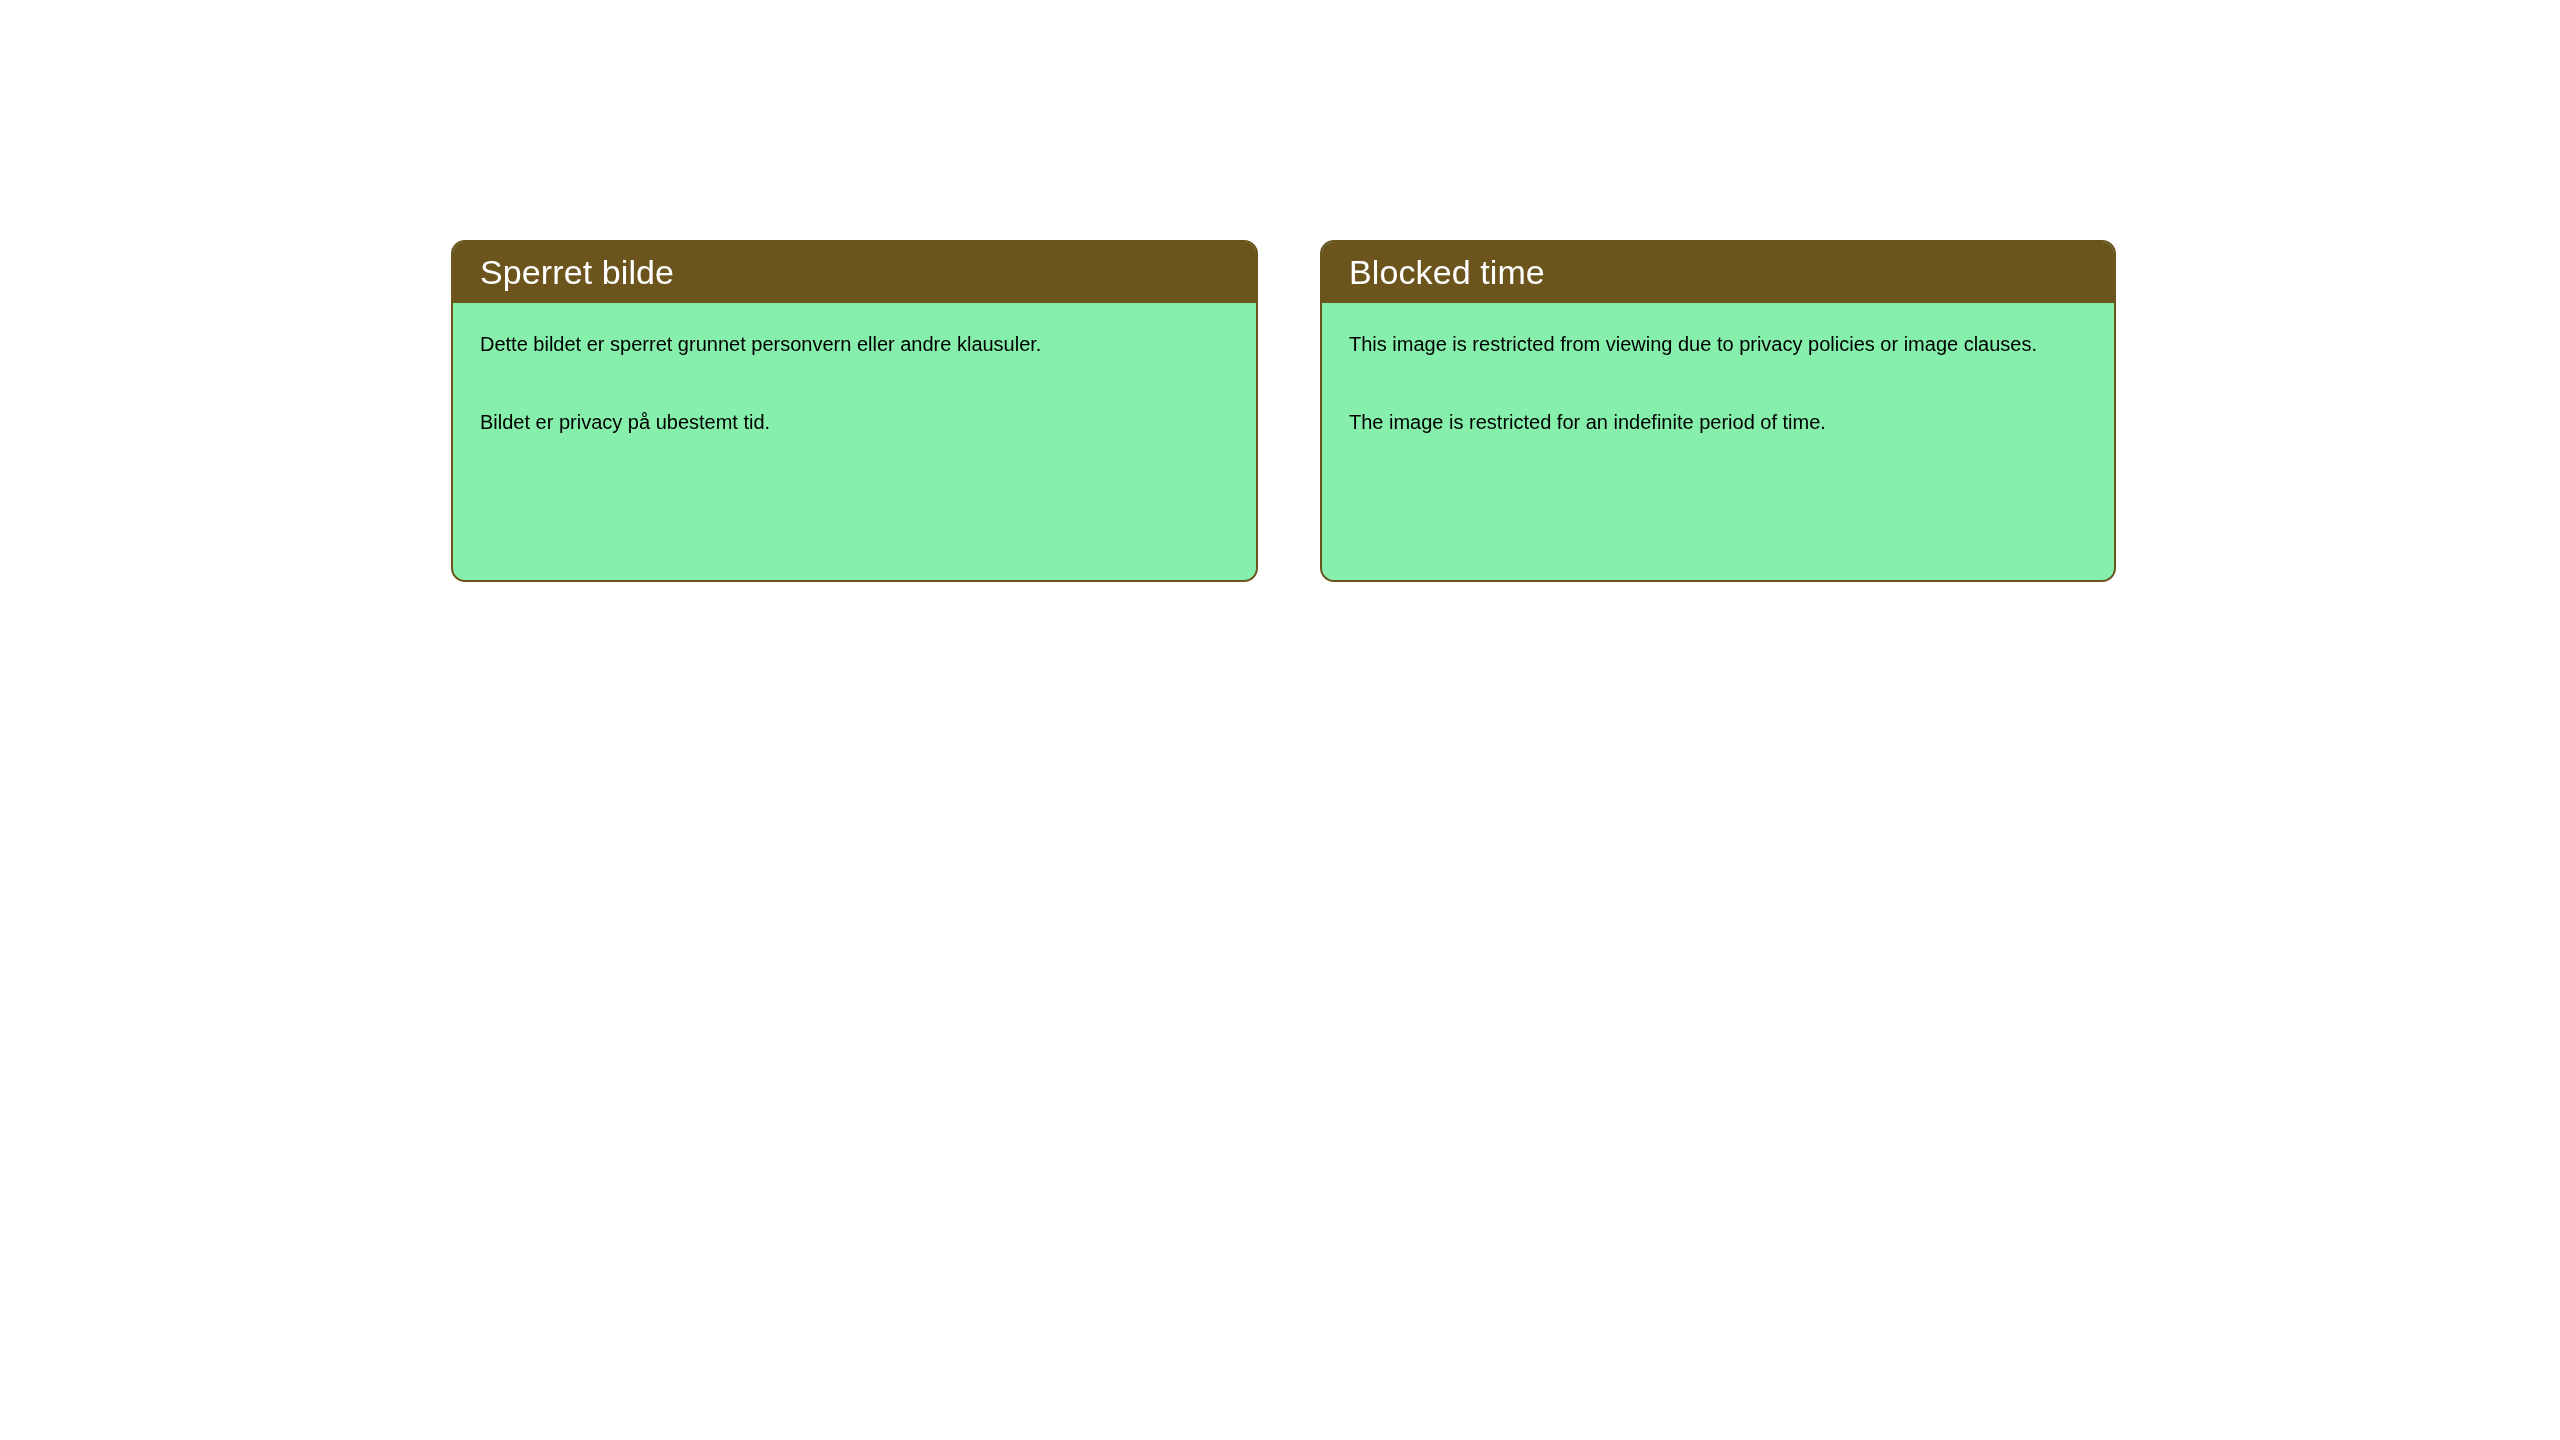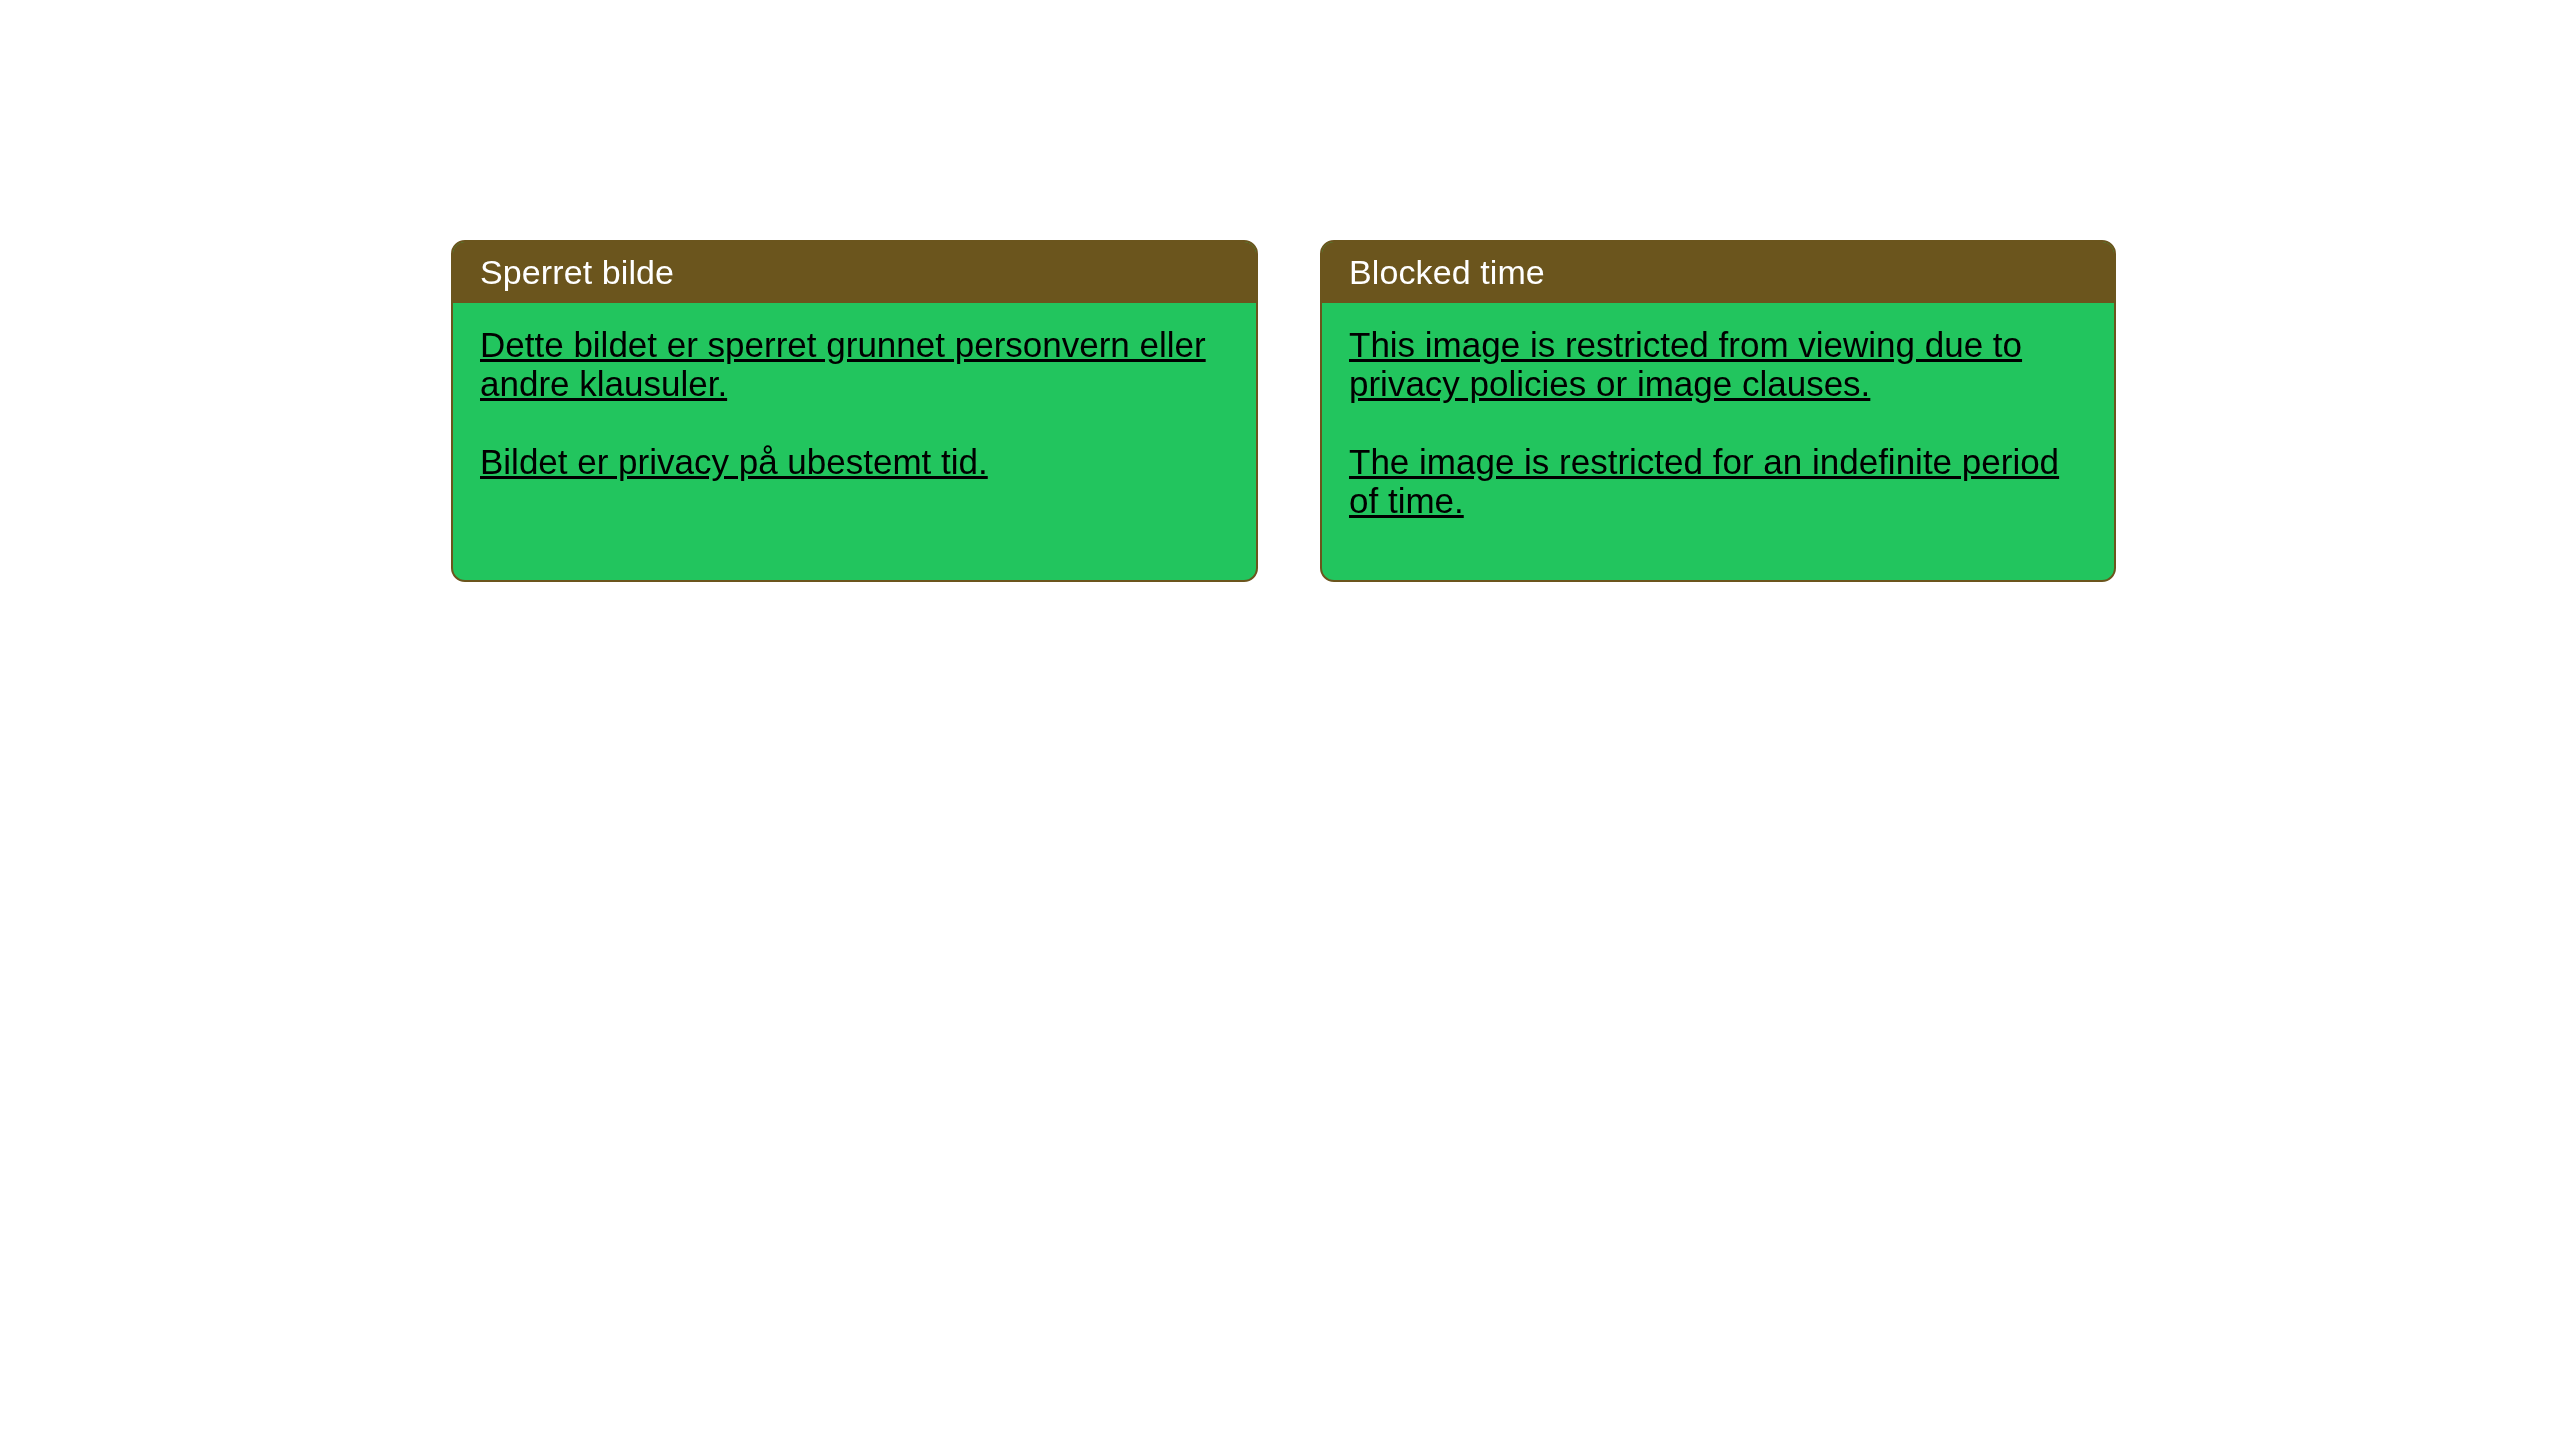--- a/index.html
+++ b/index.html
@@ -18,21 +18,21 @@
   #cards-area {
     position: absolute;
     left: 451px;
     top: 240px;
   }
 
   .card {
     position: absolute;
     top: 0;
     box-sizing: border-box;
-    background: #22c55e;
+    background: #86efac;
     border: 2px solid #6b551d;
     border-radius: 14px;
     overflow: hidden;
     box-shadow: 0 0 0 0 rgba(0,0,0,0);
   }
 
   .card-no  { left: 0px;   width: 807px; height: 342px; }
   .card-en  { left: 869px; width: 796px; height: 342px; }
 
   .card-header {
@@ -45,23 +45,22 @@
     padding: 0 0 0 27px;
     letter-spacing: 0.1px;
     white-space: nowrap;
     overflow: hidden;
   }
 
   .card-body {
     box-sizing: border-box;
     padding: 22px 20px 0 27px;
     color: #000000;
-    font-size: 35px;
+    font-size: 20px;
     line-height: 39px;
-    text-decoration: underline;
   }
 
   .card-body p {
     margin: 0;
   }
 
   .card-body p.spaced {
     margin-top: 39px;
   }
 </style>

